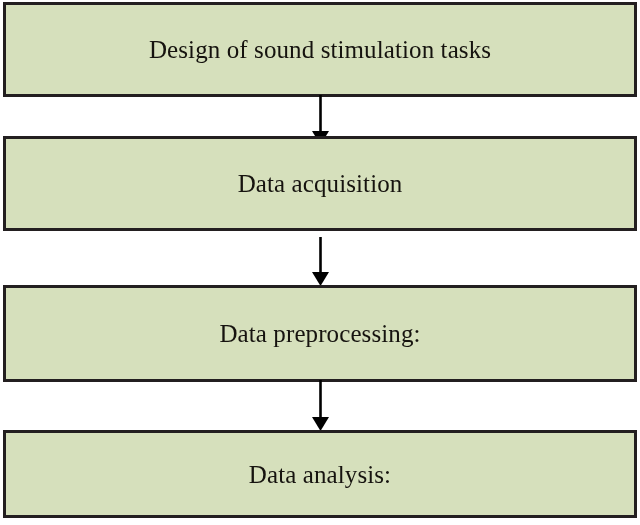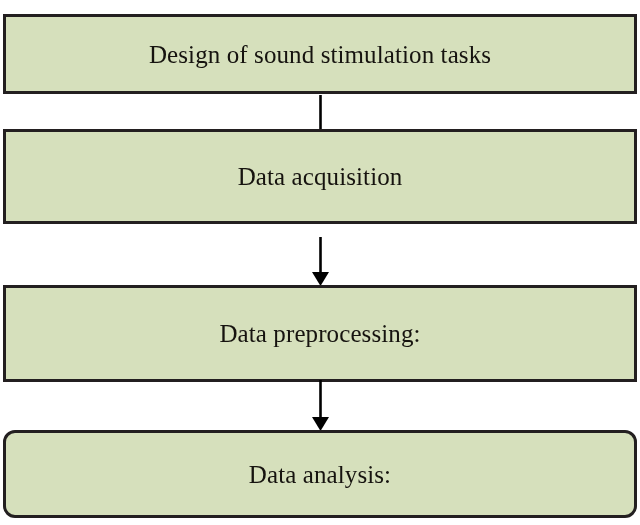--- a/index.html
+++ b/index.html
@@ -33,24 +33,24 @@
     text-align: center;
   }
   .node-line {
     display: block;
     color: #16130f;
     font-size: 25px;
     line-height: 31px;
     letter-spacing: 0.1px;
     white-space: nowrap;
   }
-  #node-1 { top: 14px;   height: 80px; }
-  #node-2 { top: 129px; height: 95px; }
+  #node-1 { top: 2px;   height: 95px; }
+  #node-2 { top: 136px; height: 95px; }
   #node-3 { top: 285px; height: 97px; align-items: center; }
-  #node-4 { top: 430px; height: 88px; border-radius: 12px; }
+  #node-4 { top: 430px; height: 88px; }
 
   .connector {
     position: absolute;
     left: 0;
     width: 640px;
     pointer-events: none;
   }
   .connector svg {
     display: block;
   }

